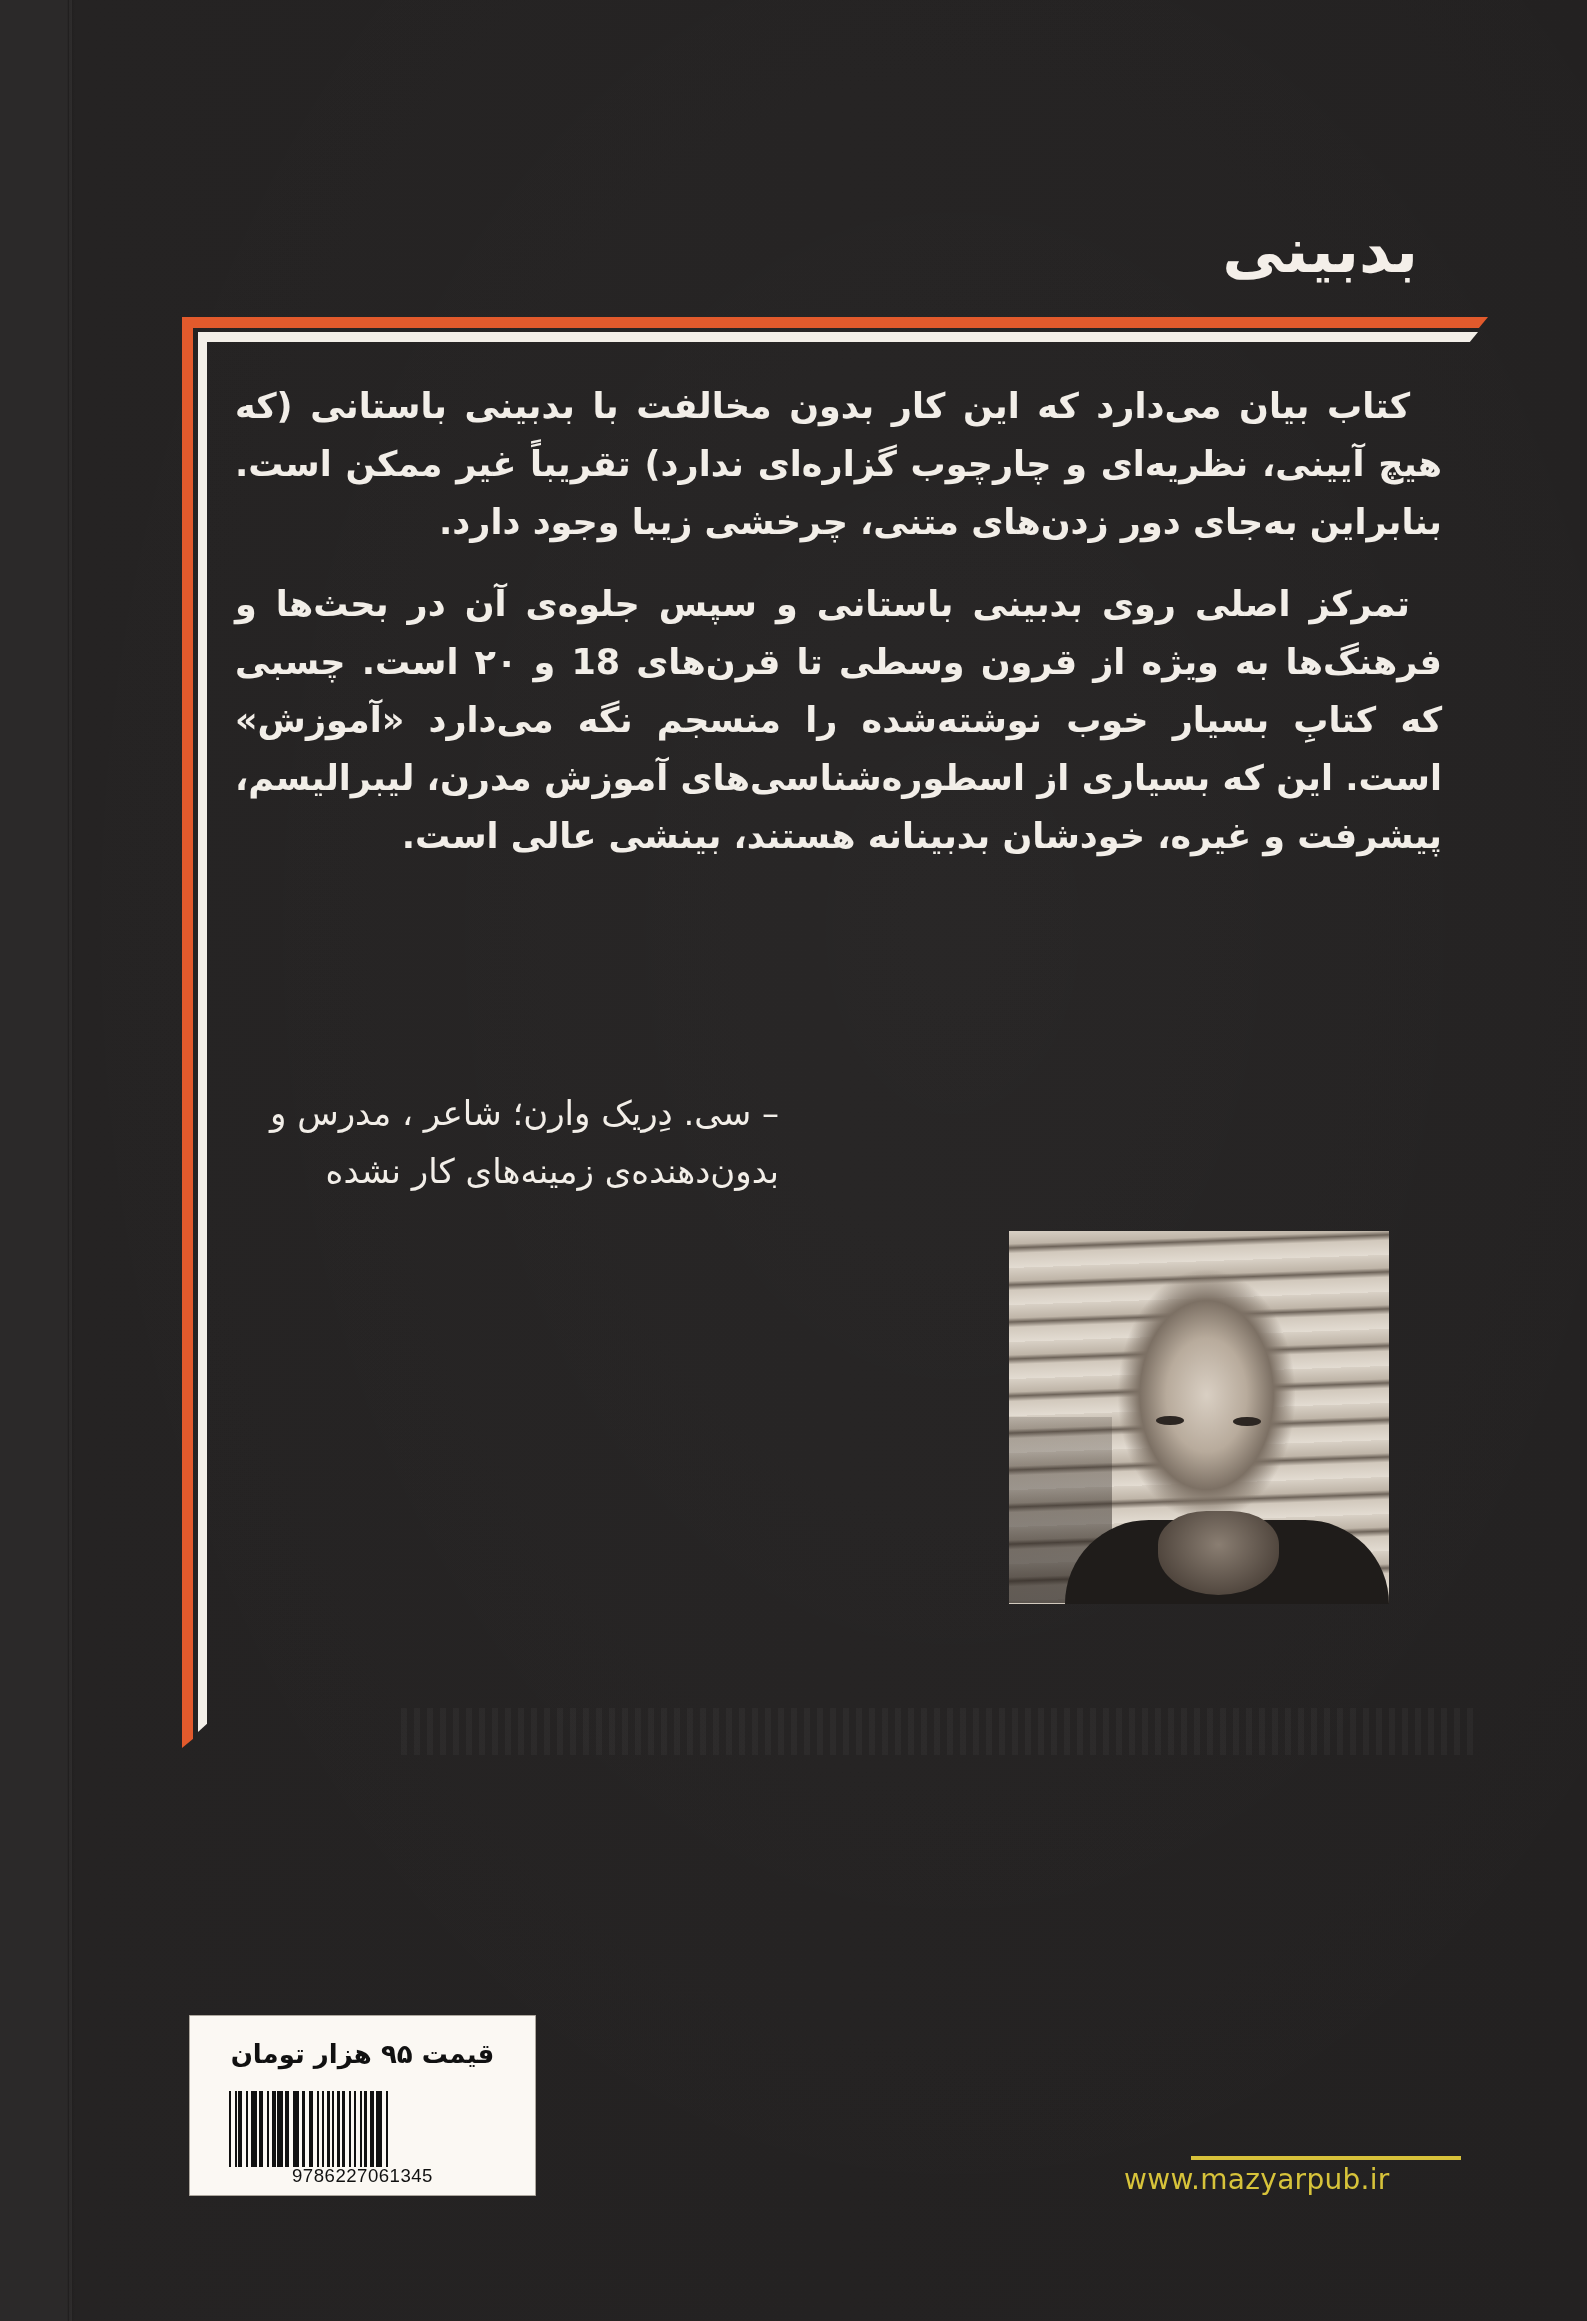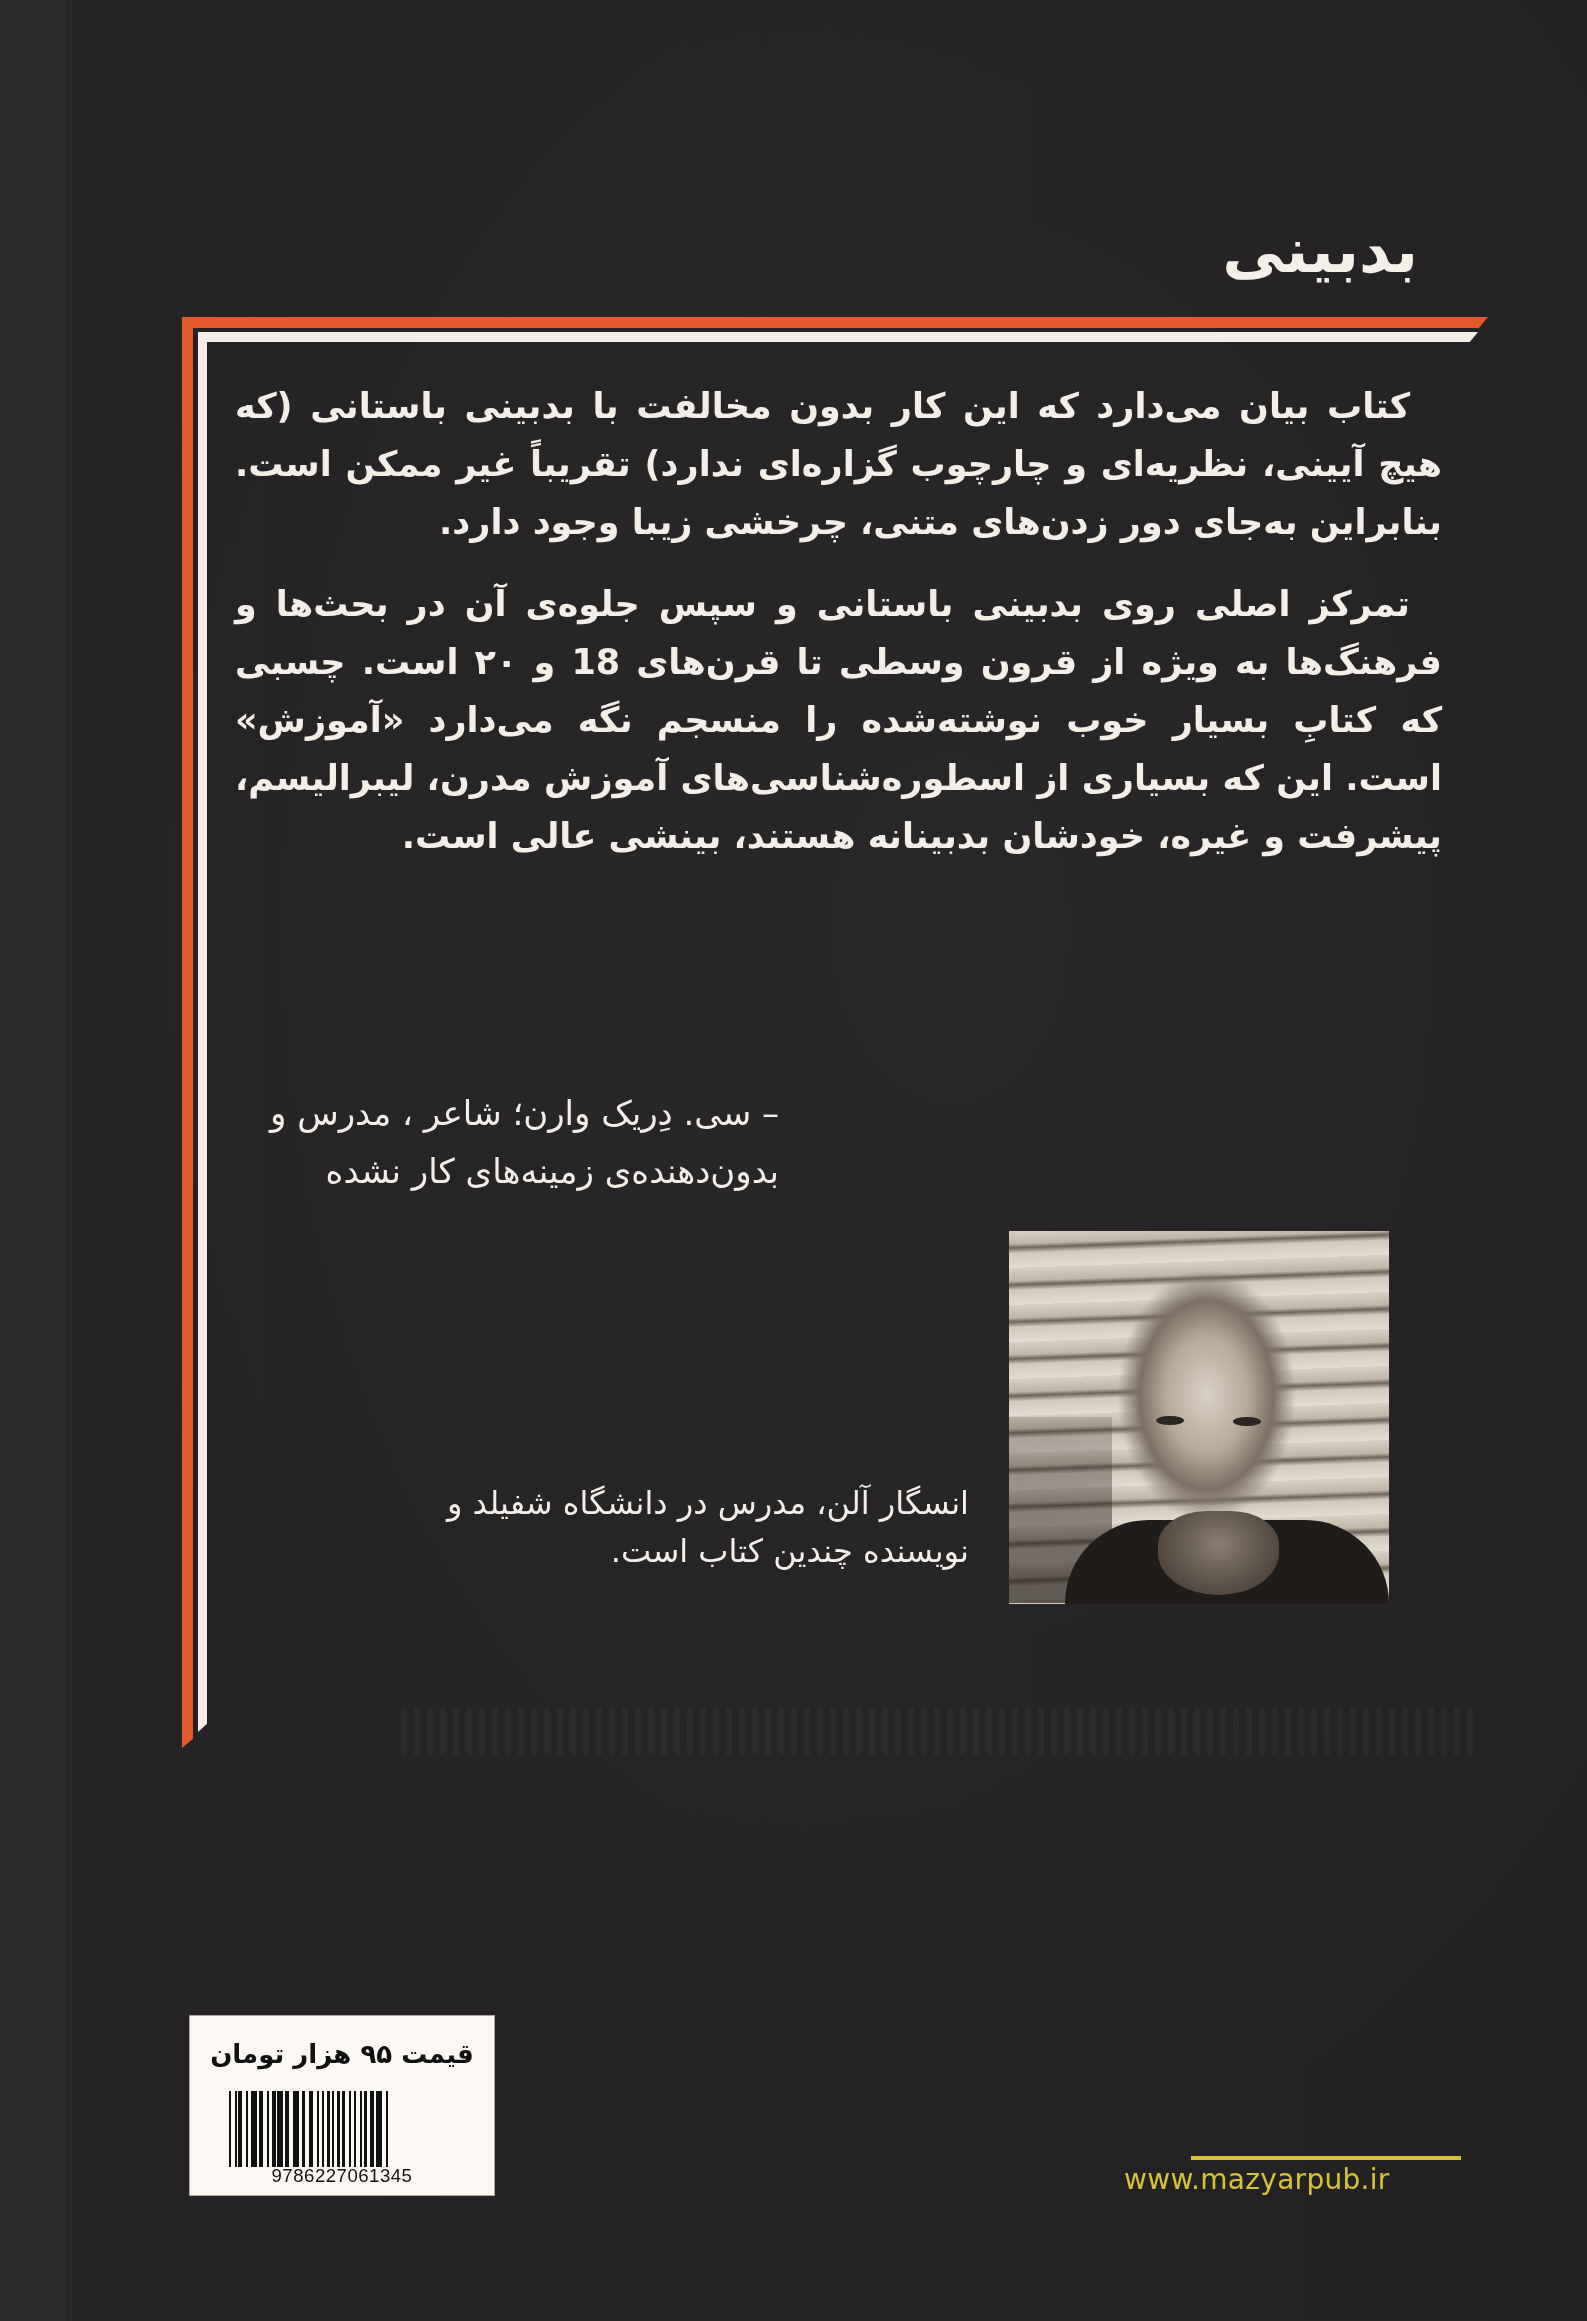--- a/index.html
+++ b/index.html
@@ -81,21 +81,21 @@
     color: #f2eee8; font-size: 32px; line-height: 48px;
   }
 
   .showthrough {
     position: absolute; left: 401px; top: 1708px; width: 1072px; height: 47px;
     background: repeating-linear-gradient(90deg, rgba(255,255,255,0.03) 0 5.6px, rgba(0,0,0,0) 5.6px 13px);
   }
 
   .price-box {
     position: absolute; left: 190px; top: 2016px; width: 304px; height: 179px;
-    background: #fbf8f3; box-shadow: 0 0 0 0.9px #bdb6ac;
+    background: #fbf8f3; box-shadow: 0 0 0 0.9px #bdb6ac; padding-left: 41px;
   }
   .price-box .price {
     position: absolute; left: 0; right: 0; top: 20.5px; text-align: center;
     direction: rtl; color: #111; font-weight: bold; font-size: 26px; line-height: 34px;
   }
   .price-box .barcode {
     position: absolute; left: 39px; top: 75px; width: 257px; height: 76px;
     display: flex; align-items: stretch; gap: 0;
   }
   .price-box .barcode span { display: block; background: #111; height: 100%; }
@@ -144,24 +144,20 @@
   </div>
 
   <div class="photo" aria-label="author-portrait">
     <div class="shade-left"></div>
     <div class="body-dark"></div>
     <div class="beard"></div>
     <div class="eye l"></div>
     <div class="eye r"></div>
   </div>
 
-  <div class="caption">
-    <div>انسگار آلن، مدرس در دانشگاه شفیلد و</div>
-    <div>نویسنده چندین کتاب است.</div>
-  </div>
 
   <div class="showthrough"></div>
 
   <div class="price-box">
     <div class="price">قیمت ۹۵ هزار تومان</div>
     <div class="barcode" id="barcode">
         <span style="width: 1.9px; margin-right: 4.2px;"></span>
         <span style="width: 1.9px; margin-right: 1.4px;"></span>
         <span style="width: 3.7px; margin-right: 4.2px;"></span>
         <span style="width: 1.9px; margin-right: 2.8px;"></span>

